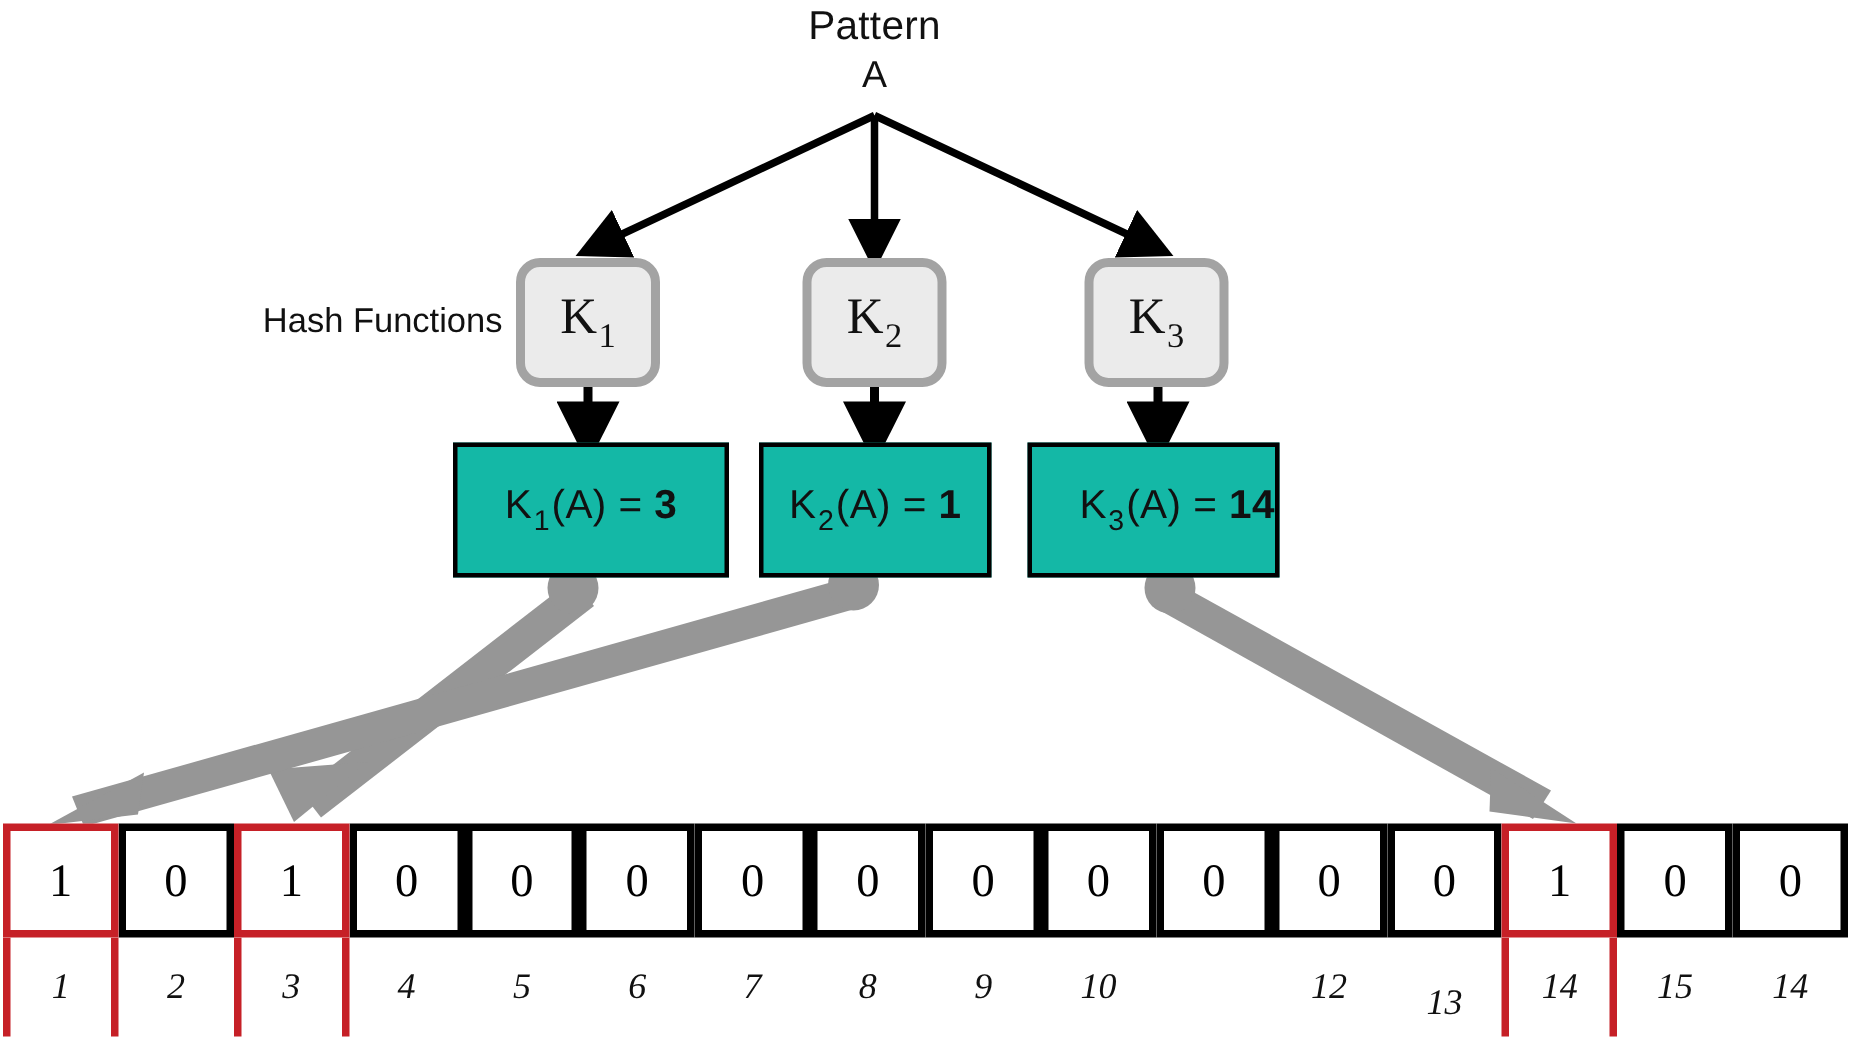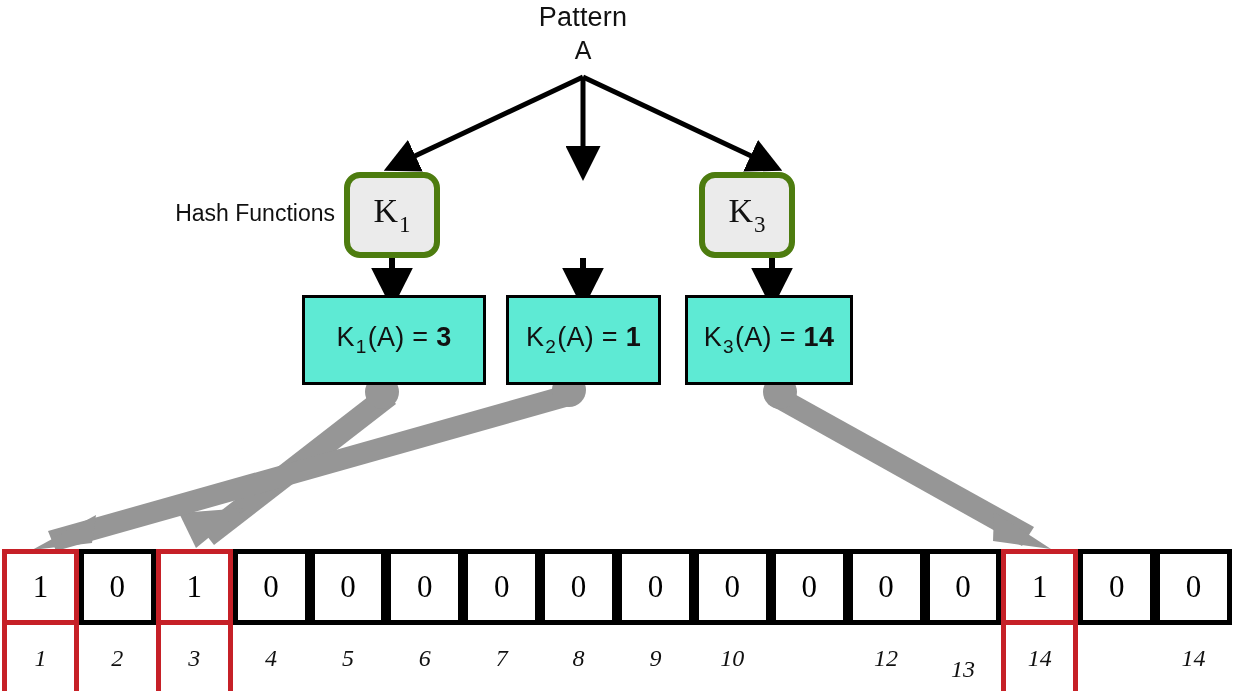--- a/index.html
+++ b/index.html
@@ -12,29 +12,29 @@
   #pattern-title{position:absolute;left:483px;top:2px;width:200px;text-align:center;
      font-size:27px;font-weight:400;letter-spacing:.2px;}
   #pattern-value{position:absolute;left:483px;top:36px;width:200px;text-align:center;
      font-size:25px;font-weight:400;}
 
   
   #hash-caption{position:absolute;left:155px;top:200px;width:180px;text-align:right;
      font-size:23px;font-weight:400;white-space:nowrap;}
 
   
-  .hash-box{position:absolute;width:96px;height:86px;border:6px solid #4d7c0f;
+  .hash-box{position:absolute;width:96px;height:86px;border:6px solid #a3a3a3;
      border-radius:16px;background:#ebebeb;box-sizing:border-box;
      display:flex;align-items:center;justify-content:center;}
   .hash-lbl{font-family:"Liberation Serif", serif;font-size:34px;line-height:1;
      display:inline-block;white-space:nowrap;}
   .hash-lbl sub{font-size:23px;vertical-align:-0.42em;margin-left:1px;}
 
   
-  .res-box{position:absolute;height:90px;border:3px solid #000;background:#5eead4;
+  .res-box{position:absolute;height:90px;border:3px solid #000;background:#14b8a6;
      box-sizing:border-box;display:flex;align-items:center;justify-content:center;}
   .res-lbl{font-size:27px;white-space:nowrap;font-weight:400;letter-spacing:.3px;}
   .res-lbl sub{font-size:19px;vertical-align:-0.4em;margin:0 1px 0 1px;}
   .res-lbl b{font-weight:700;}
 
   
   #bit-array{position:absolute;left:2px;top:549px;width:1230px;height:76px;}
   .cell{position:absolute;top:0;height:76px;box-sizing:border-box;background:#fff;
      border:5px solid #000;display:flex;align-items:center;justify-content:center;
      font-family:"Liberation Serif", serif;font-size:31px;color:#000;}
@@ -88,31 +88,34 @@
   </svg>
 
   <div id="pattern-title">Pattern</div>
   <div id="pattern-value">A</div>
 
   <div id="hash-caption">Hash Functions</div>
 
   <div class="hash-box" style="left:344px;top:172px;">
     <span class="hash-lbl"><span>K</span><sub>1</sub></span>
   </div>
-  <div class="hash-box" style="left:699px;top:172px;">
+  <div class="hash-box" style="left:535px;top:172px;">
+    <span class="hash-lbl"><span>K</span><sub>2</sub></span>
+  </div>
+  <div class="hash-box" style="left:723px;top:172px;">
     <span class="hash-lbl"><span>K</span><sub>3</sub></span>
   </div>
 
   <div class="res-box" style="left:302px;top:295px;width:184px;">
     <span class="res-lbl"><span>K</span><sub>1</sub><span>(A)</span><span> = </span><b>3</b></span>
   </div>
   <div class="res-box" style="left:506px;top:295px;width:155px;">
     <span class="res-lbl"><span>K</span><sub>2</sub><span>(A)</span><span> = </span><b>1</b></span>
   </div>
-  <div class="res-box" style="left:685px;top:295px;width:168px;">
+  <div class="res-box" style="left:685px;top:295px;width:168px;justify-content:flex-end;">
     <span class="res-lbl"><span>K</span><sub>3</sub><span>(A)</span><span> = </span><b>14</b></span>
   </div>
 
   <div id="bit-array">
       <div class="cell hl" style="left: 0px; width: 76.875px;">1</div>
       <div class="cell" style="left: 76.875px; width: 76.875px;">0</div>
       <div class="cell hl" style="left: 153.75px; width: 76.875px;">1</div>
       <div class="cell" style="left: 230.625px; width: 76.875px;">0</div>
       <div class="cell" style="left: 307.5px; width: 76.875px;">0</div>
       <div class="cell" style="left: 384.375px; width: 76.875px;">0</div>
@@ -134,16 +137,17 @@
       <div class="idx" style="left: 230.625px; width: 76.875px;">4</div>
       <div class="idx" style="left: 307.5px; width: 76.875px;">5</div>
       <div class="idx" style="left: 384.375px; width: 76.875px;">6</div>
       <div class="idx" style="left: 461.25px; width: 76.875px;">7</div>
       <div class="idx" style="left: 538.125px; width: 76.875px;">8</div>
       <div class="idx" style="left: 615px; width: 76.875px;">9</div>
       <div class="idx" style="left: 691.875px; width: 76.875px;">10</div>
       <div class="idx" style="left: 845.625px; width: 76.875px; font-style: italic;">12</div>
       <div class="idx" style="left: 922.5px; width: 76.875px; margin-top: 11px;">13</div>
       <div class="idx hl" style="left: 999.375px; width: 76.875px;">14</div>
+      <div class="idx" style="left: 1076.25px; width: 76.875px;">15</div>
       <div class="idx" style="left: 1153.12px; width: 76.875px;">14</div>
     </div>
 
 </div>
 
 </body></html>

